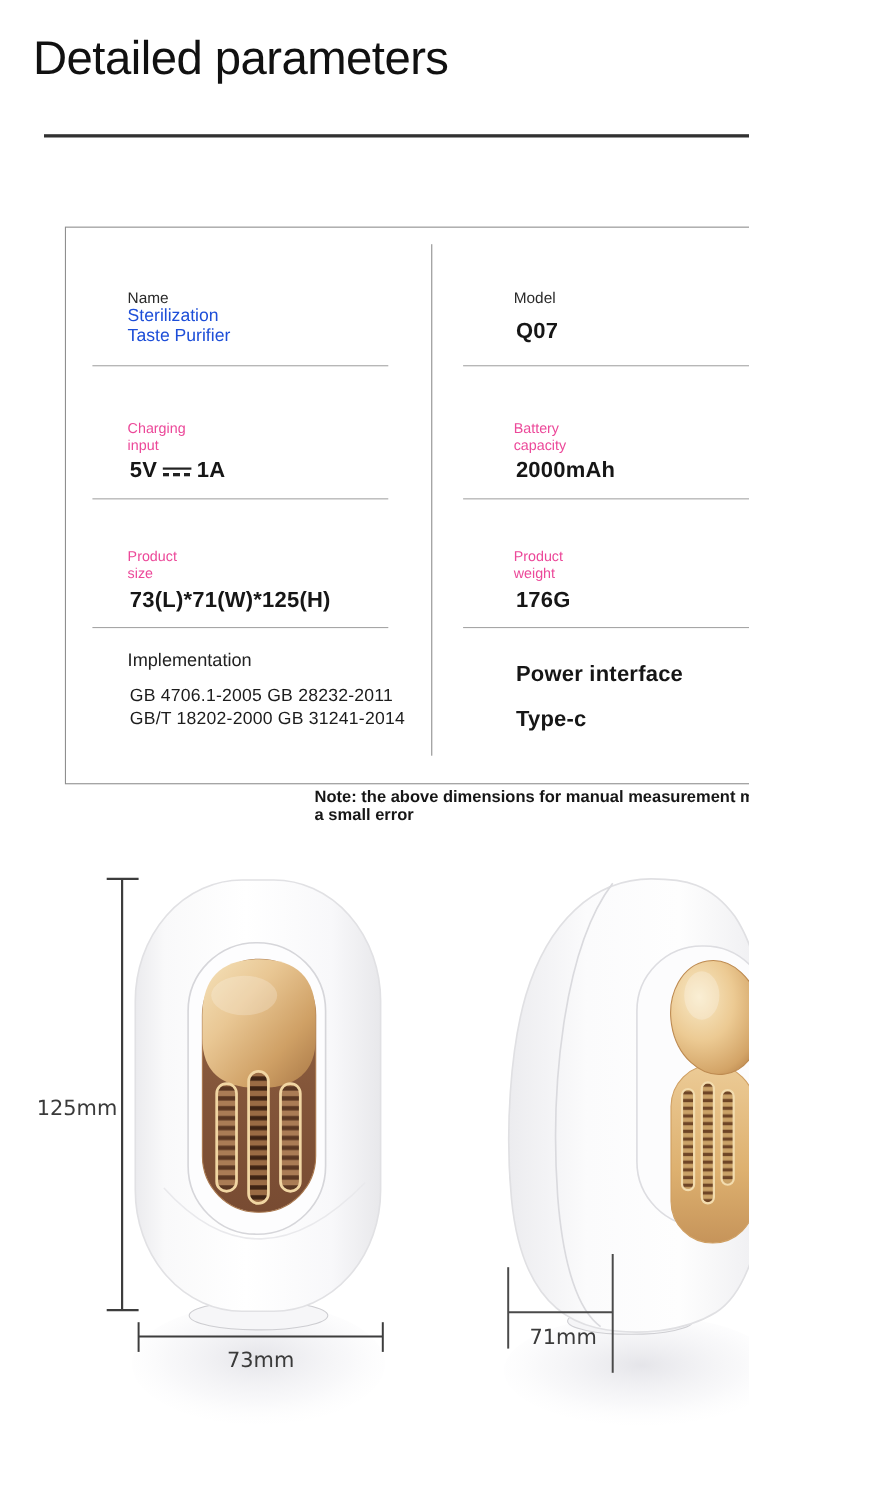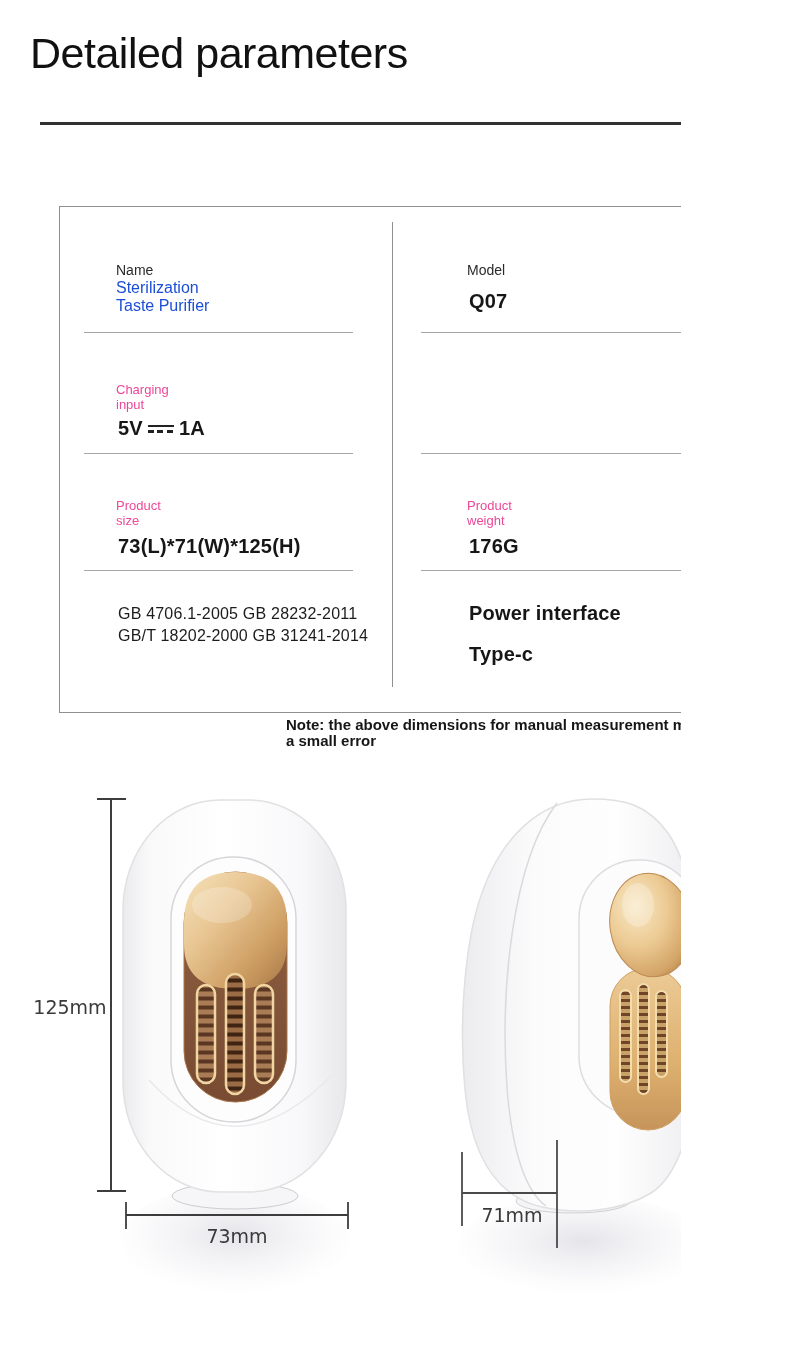--- a/index.html
+++ b/index.html
@@ -67,33 +67,39 @@
       <div class="lbl2">input</div>
       <div class="val20 mt4 dc-row">
         <span>5V</span>
         <span class="dc-symbol">
             <i class="dc-top"></i>
             <i class="dc-bot"></i>
           </span>
         <span>1A</span>
       </div>
     </div>
+    <div class="cell" style="left:407px;top:176px">
+      <div class="lbl2">Battery</div>
+      <div class="lbl2">capacity</div>
+      <div class="val20 mt4">2000mAh</div>
+    </div>
 
     <div class="cell" style="left:56px;top:292px">
       <div class="lbl2">Product</div>
       <div class="lbl2">size</div>
       <div class="val20 mt2">73(L)*71(W)*125(H)</div>
     </div>
     <div class="cell" style="left:407px;top:292px">
       <div class="lbl2">Product</div>
       <div class="lbl2">weight</div>
       <div class="val20 mt2">176G</div>
     </div>
 
     <div class="cell" style="left:56px;top:384px">
+      <div class="lbl-big">Implementation</div>
       <div class="val16g mt12">GB 4706.1-2005 GB 28232-2011</div>
       <div class="val16g">GB/T 18202-2000 GB 31241-2014</div>
     </div>
     <div class="cell" style="left:407px;top:394px">
       <div class="val20">Power interface</div>
       <div class="val20 mt17">Type-c</div>
     </div>
   </div>
 
   <div class="note">Note: the above dimensions for manual measurement may have a small error</div>

